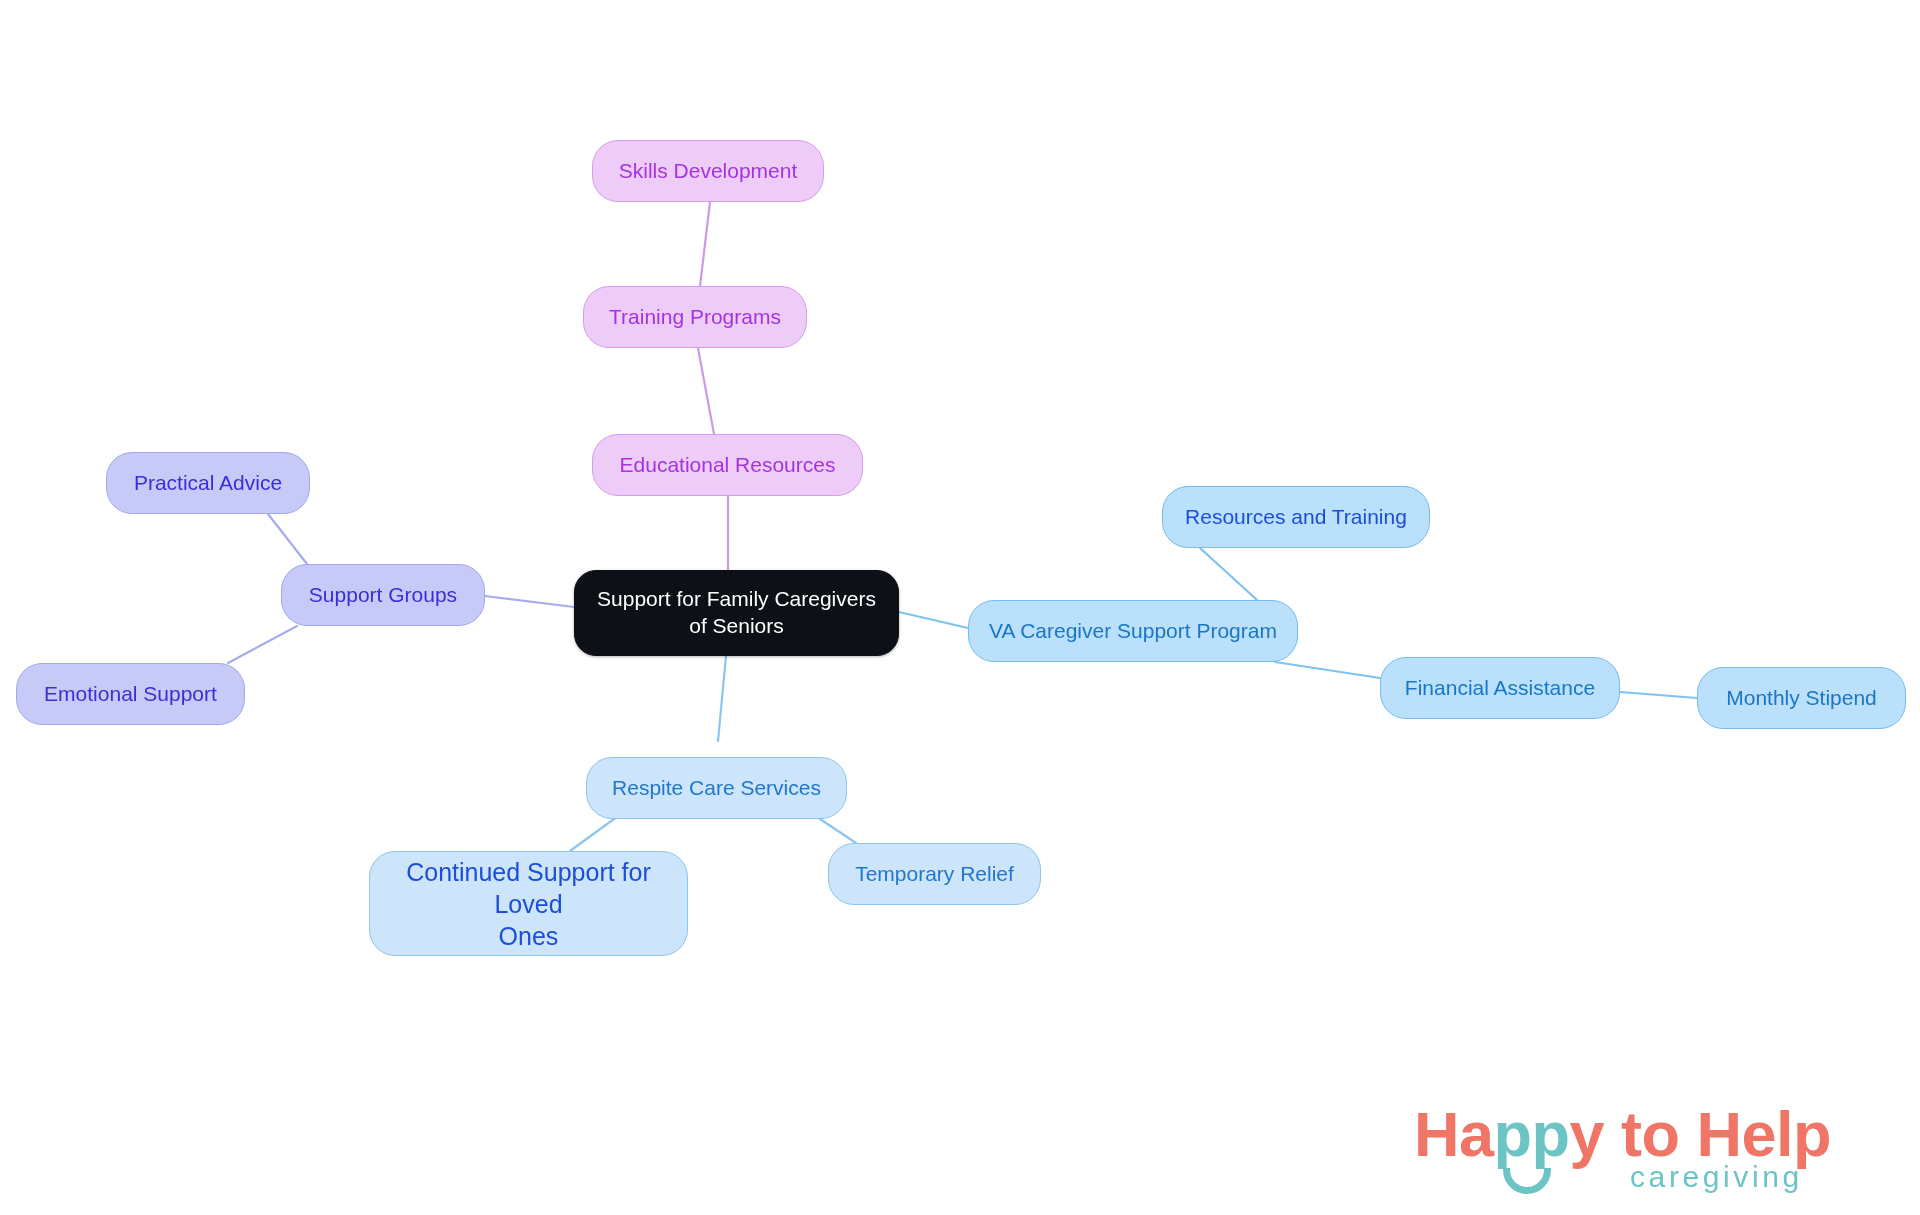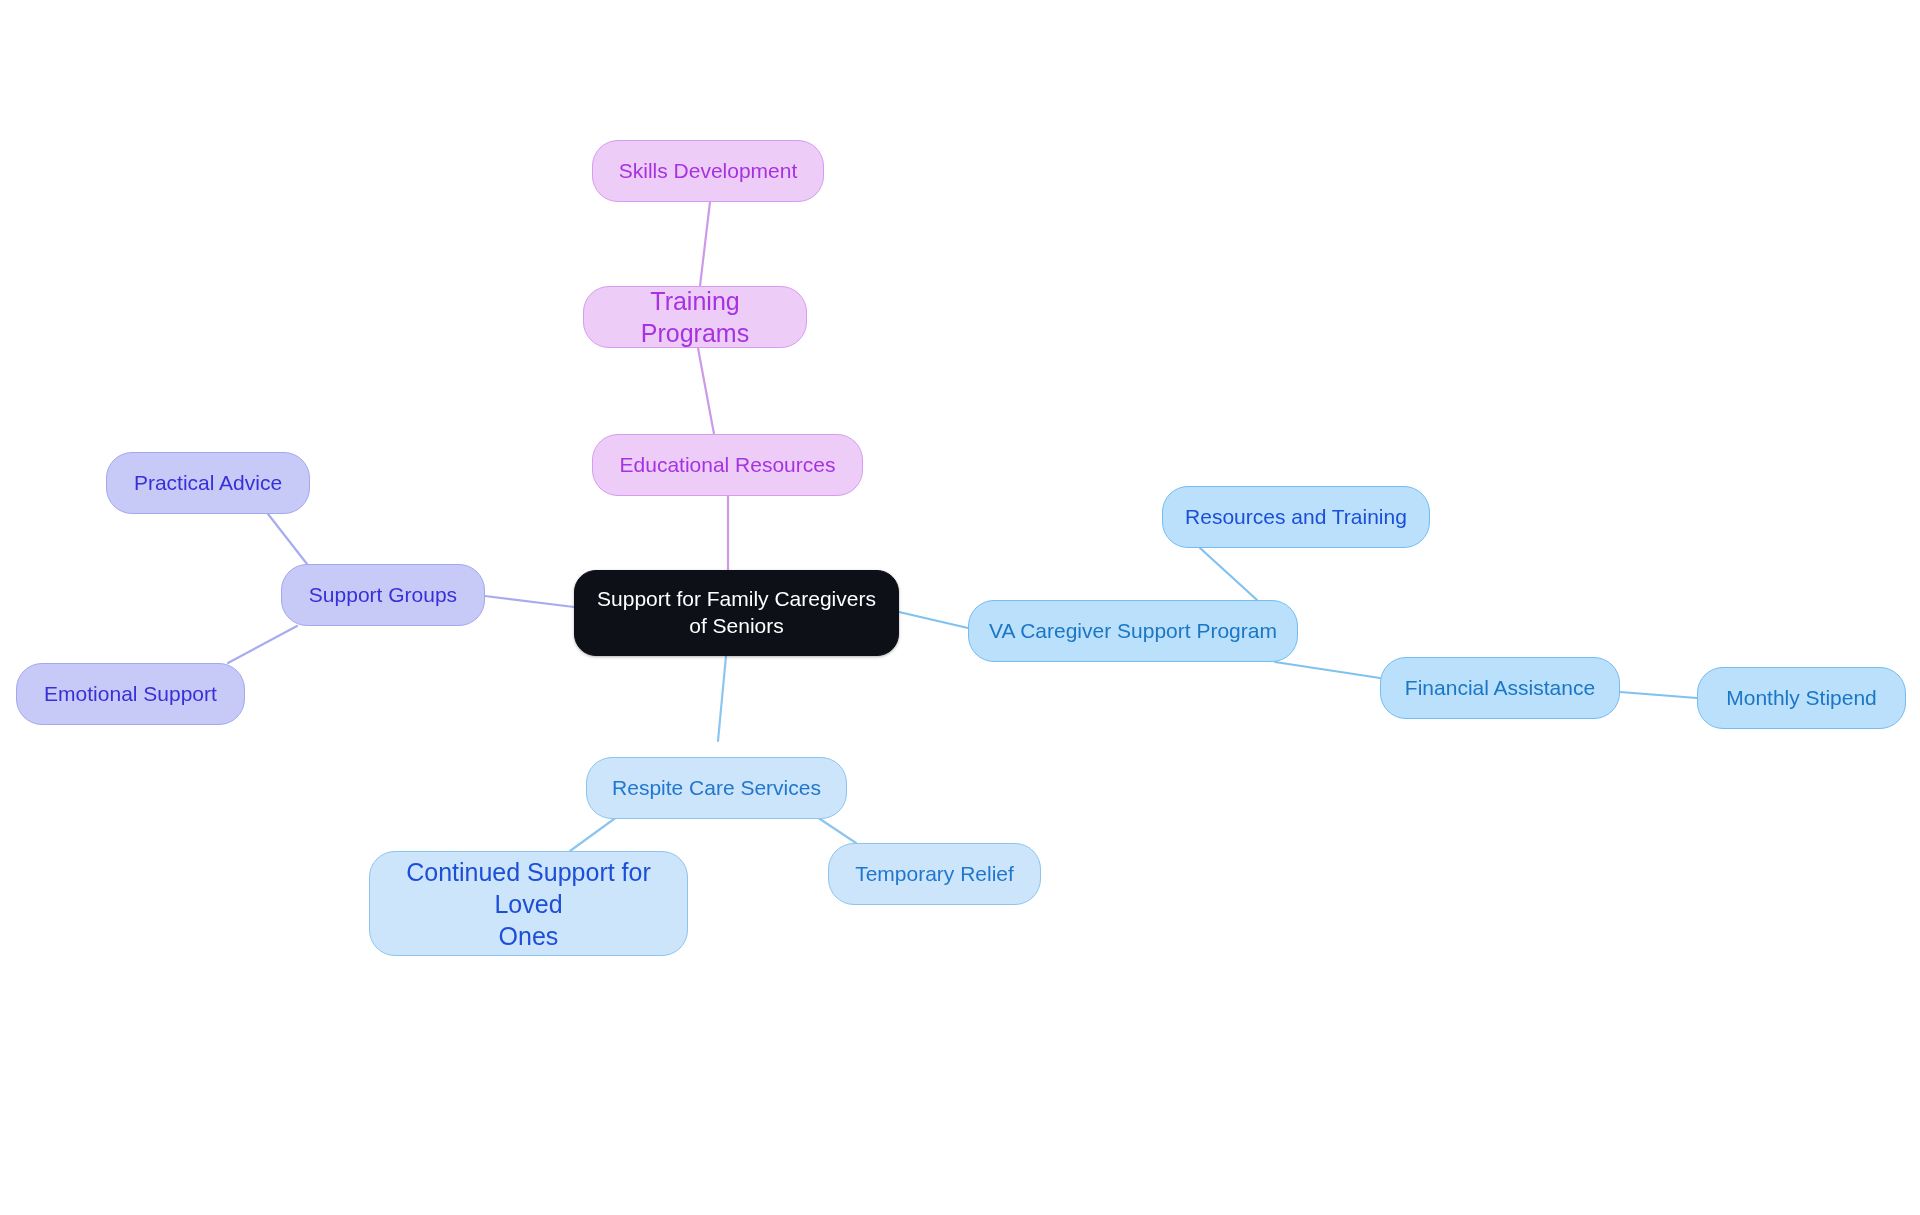--- a/index.html
+++ b/index.html
@@ -100,29 +100,34 @@
       <path d="M 1620 692 L 1697 698" stroke="#7fc2f0" stroke-width="2.2" fill="none" stroke-linecap="round"></path>
       <path d="M 726 656 L 718 741" stroke="#8cc5ef" stroke-width="2.2" fill="none" stroke-linecap="round"></path>
       <path d="M 636 803 L 570 851" stroke="#8cc5ef" stroke-width="2.2" fill="none" stroke-linecap="round"></path>
       <path d="M 796 803 L 856 843" stroke="#8cc5ef" stroke-width="2.2" fill="none" stroke-linecap="round"></path>
     </svg>
 
   <div id="node-layer">
       <div class="node root" style="left: 574px; top: 570px; width: 325px; height: 86px; background: rgb(13, 17, 23); color: rgb(255, 255, 255); border-color: rgb(13, 17, 23); font-size: 21px;"><span>Support for Family Caregivers
 of Seniors</span></div>
       <div class="node" style="left: 592px; top: 434px; width: 271px; height: 62px; background: rgb(238, 204, 248); color: rgb(165, 51, 224); border-color: rgb(215, 156, 240); font-size: 21px;"><span>Educational Resources</span></div>
-      <div class="node" style="left: 583px; top: 286px; width: 224px; height: 62px; background: rgb(238, 204, 248); color: rgb(165, 51, 224); border-color: rgb(215, 156, 240); font-size: 25px;"><span>Training Programs</span></div>
+      <div class="node" style="left: 583px; top: 286px; width: 224px; height: 62px; background: rgb(238, 204, 248); color: rgb(165, 51, 224); border-color: rgb(215, 156, 240); font-size: 21px;"><span>Training Programs</span></div>
       <div class="node" style="left: 592px; top: 140px; width: 232px; height: 62px; background: rgb(238, 204, 248); color: rgb(165, 51, 224); border-color: rgb(215, 156, 240); font-size: 21px;"><span>Skills Development</span></div>
       <div class="node" style="left: 281px; top: 564px; width: 204px; height: 62px; background: rgb(199, 202, 247); color: rgb(55, 48, 216); border-color: rgb(163, 168, 238); font-size: 21px;"><span>Support Groups</span></div>
       <div class="node" style="left: 106px; top: 452px; width: 204px; height: 62px; background: rgb(199, 202, 247); color: rgb(55, 48, 216); border-color: rgb(163, 168, 238); font-size: 21px;"><span>Practical Advice</span></div>
       <div class="node" style="left: 16px; top: 663px; width: 229px; height: 62px; background: rgb(199, 202, 247); color: rgb(55, 48, 216); border-color: rgb(163, 168, 238); font-size: 21px;"><span>Emotional Support</span></div>
       <div class="node" style="left: 968px; top: 600px; width: 330px; height: 62px; background: rgb(186, 224, 252); color: rgb(27, 118, 196); border-color: rgb(116, 188, 242); font-size: 21px;"><span>VA Caregiver Support Program</span></div>
       <div class="node" style="left: 1162px; top: 486px; width: 268px; height: 62px; background: rgb(186, 224, 252); color: #1d4ed8; border-color: rgb(116, 188, 242); font-size: 21px;"><span>Resources and Training</span></div>
       <div class="node" style="left: 1380px; top: 657px; width: 240px; height: 62px; background: rgb(186, 224, 252); color: rgb(27, 118, 196); border-color: rgb(116, 188, 242); font-size: 21px;"><span>Financial Assistance</span></div>
       <div class="node" style="left: 1697px; top: 667px; width: 209px; height: 62px; background: rgb(186, 224, 252); color: rgb(27, 118, 196); border-color: rgb(116, 188, 242); font-size: 21px;"><span>Monthly Stipend</span></div>
       <div class="node" style="left: 586px; top: 741px; width: 261px; height: 62px; background: rgb(205, 229, 251); color: rgb(32, 119, 205); border-color: rgb(140, 197, 239); font-size: 21px; margin-top: 16px;"><span>Respite Care Services</span></div>
       <div class="node" style="left: 369px; top: 851px; width: 319px; height: 105px; background: rgb(205, 229, 251); color: #1d4ed8; border-color: rgb(140, 197, 239); font-size: 25px;"><span>Continued Support for Loved
 Ones</span></div>
       <div class="node" style="left: 828px; top: 843px; width: 213px; height: 62px; background: rgb(205, 229, 251); color: rgb(32, 119, 205); border-color: rgb(140, 197, 239); font-size: 21px;"><span>Temporary Relief</span></div>
     </div>
 
+  <div id="logo">
+    <div class="logo-main"><span style="color: rgb(239, 117, 102);">Ha</span><span style="color: rgb(108, 196, 196);">pp</span><span style="color: rgb(239, 117, 102);">y to Hel</span><span style="color: rgb(239, 117, 102);">p</span></div>
+    <div class="logo-smile"></div>
+    <div class="logo-sub" style="color: rgb(108, 196, 196);">caregiving</div>
+  </div>
 
 </div>
 
 </body></html>

